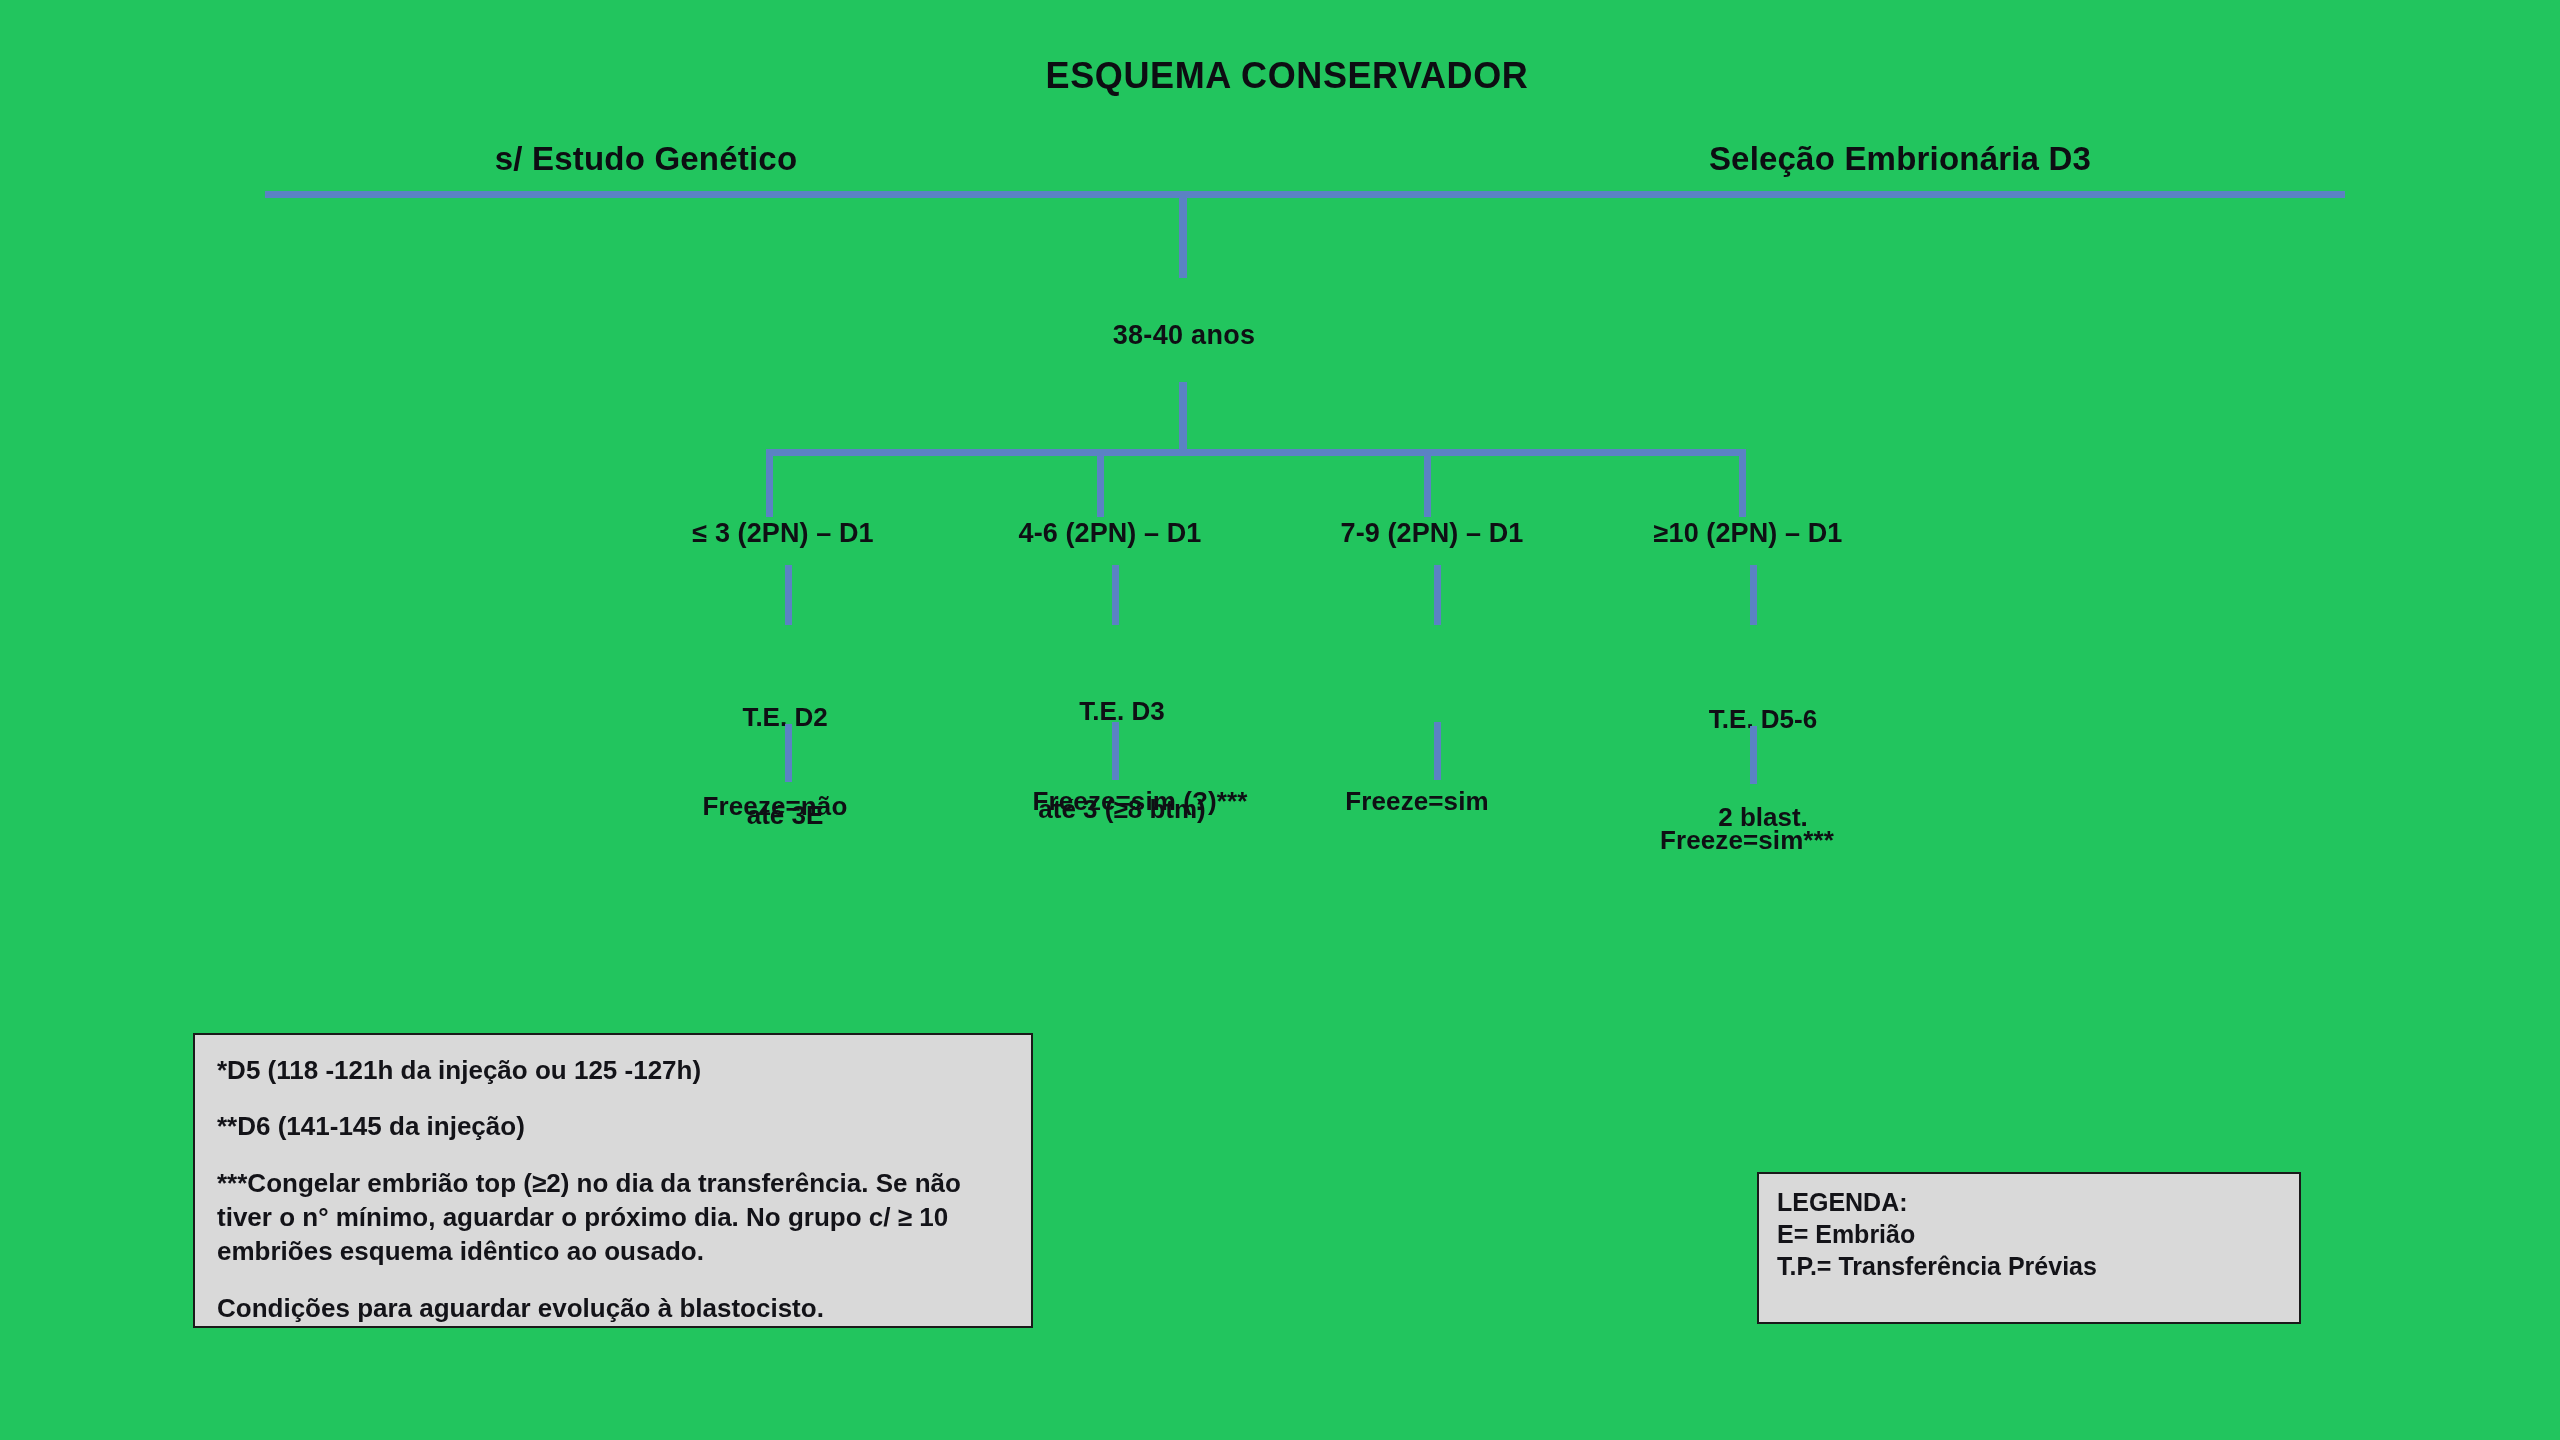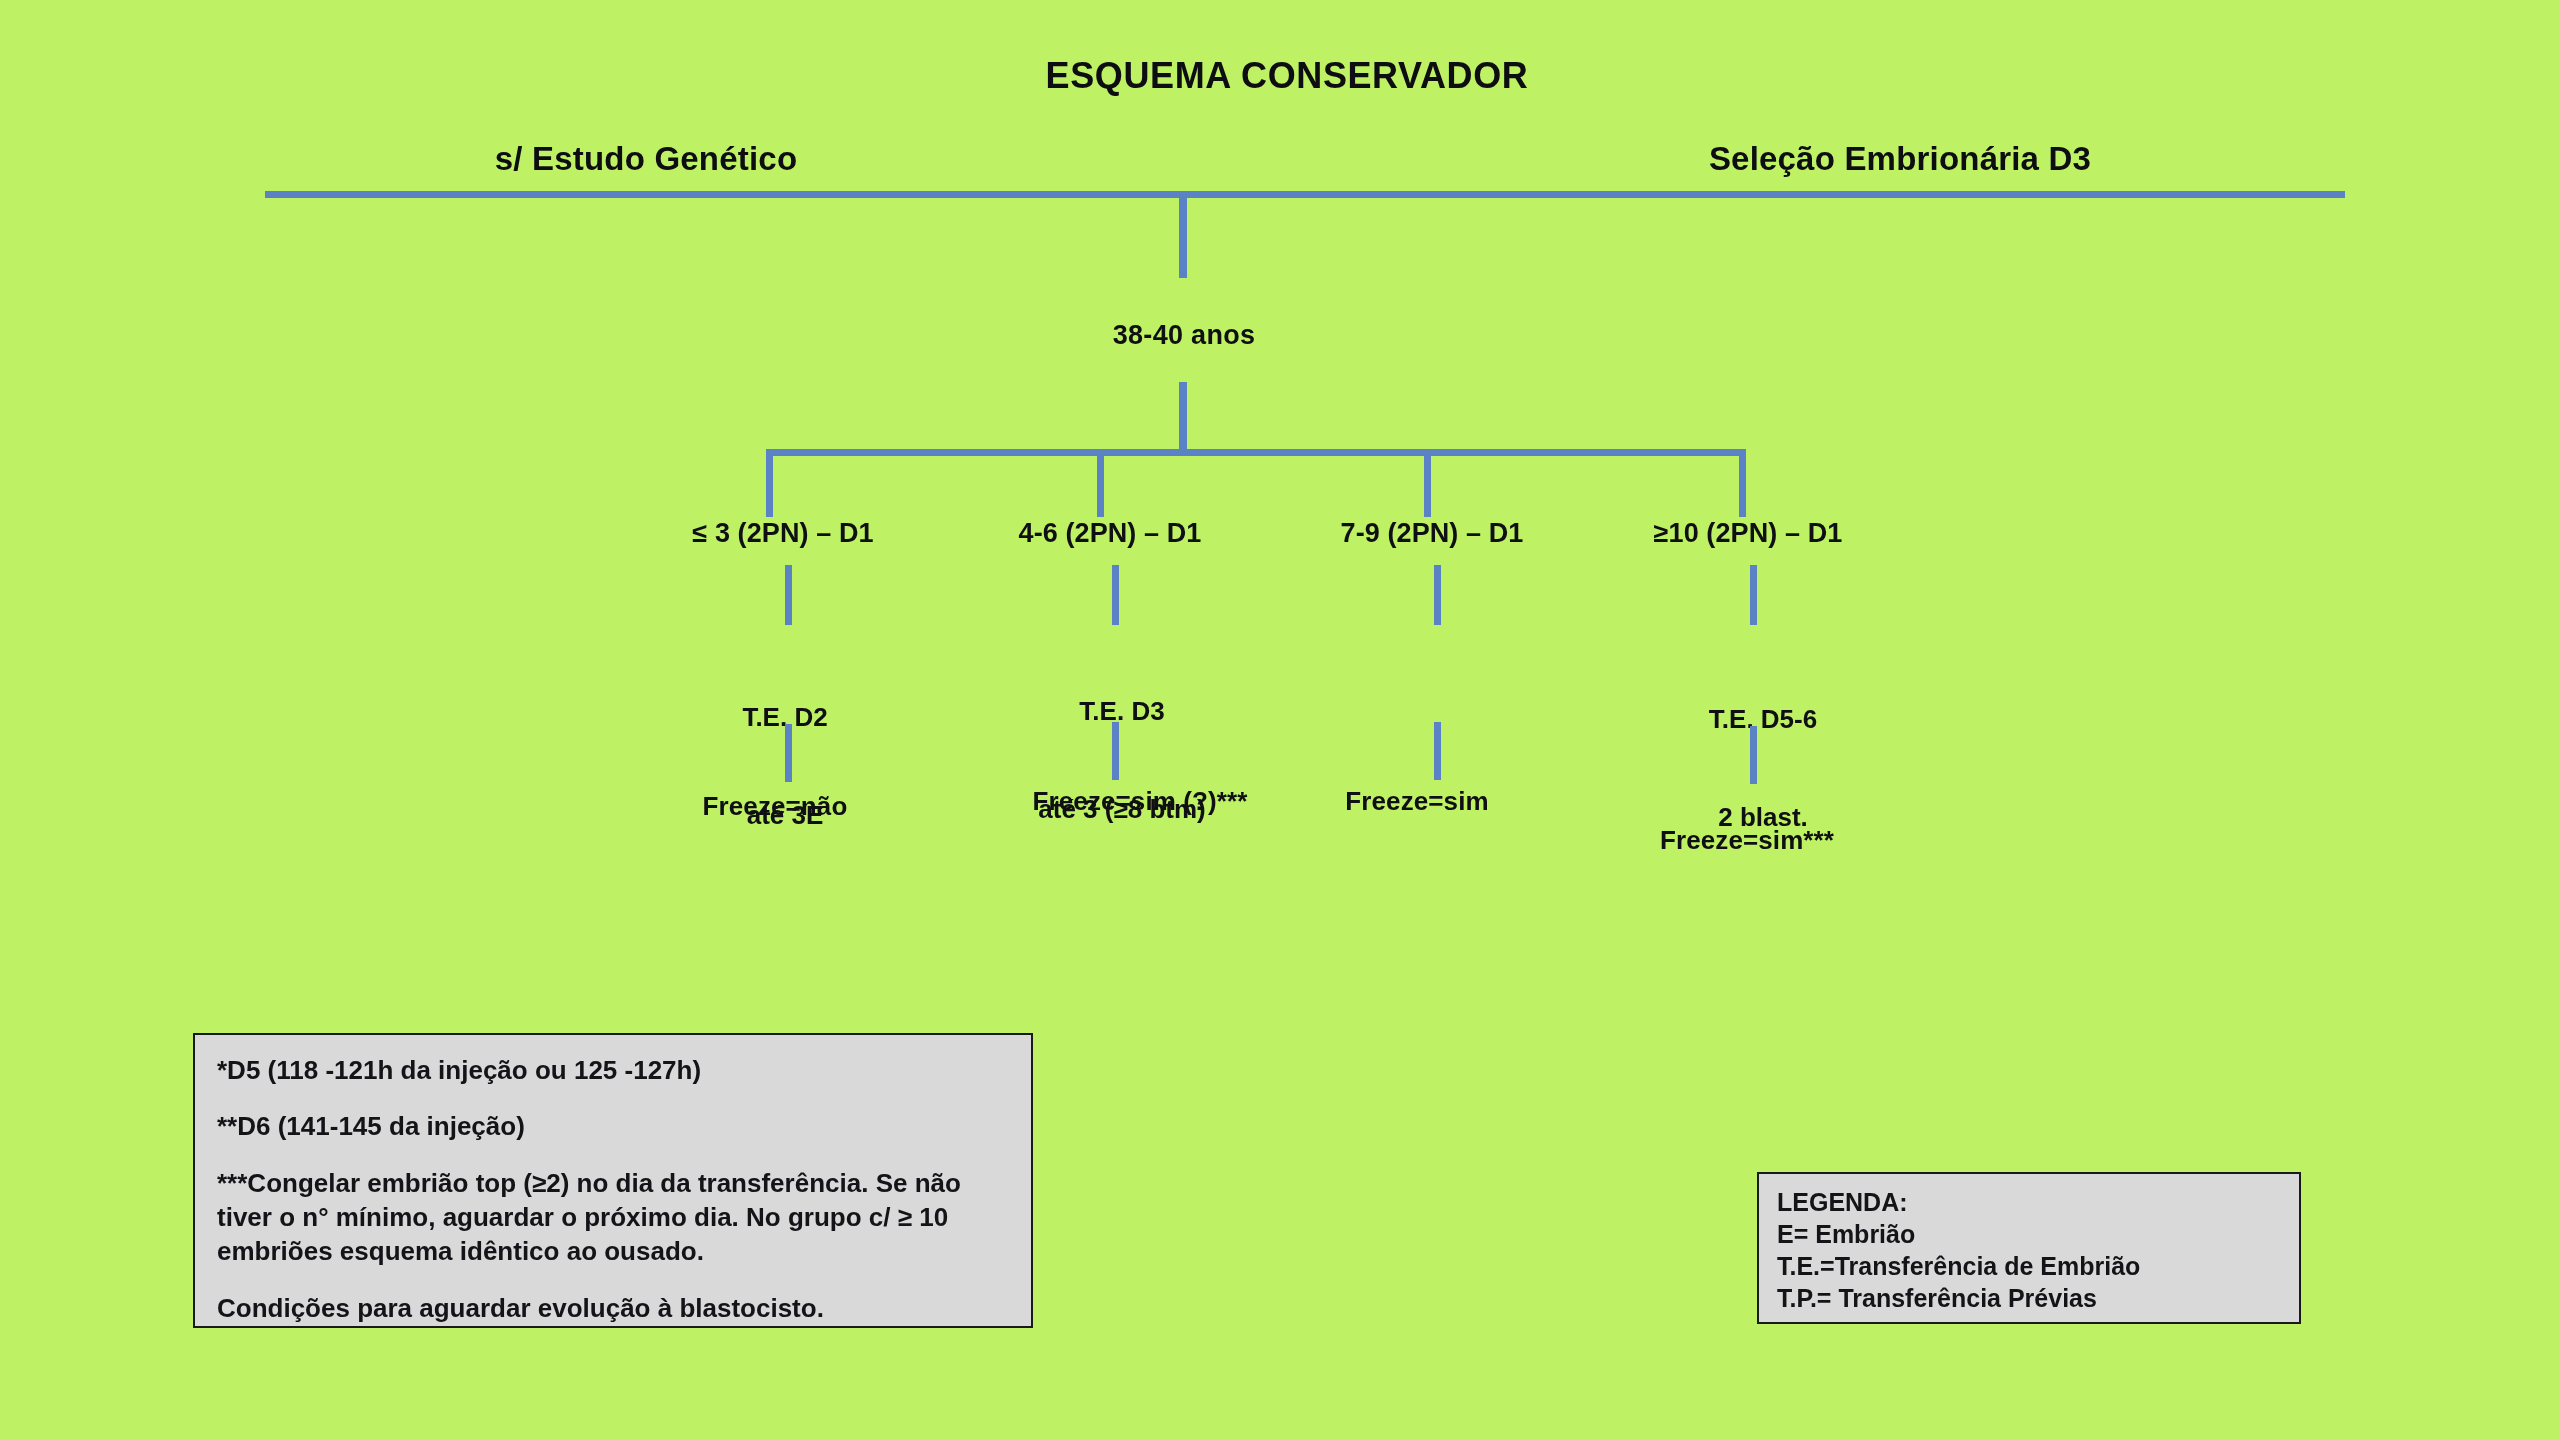--- a/index.html
+++ b/index.html
@@ -13,21 +13,21 @@
     overflow: hidden;
     font-family: "Liberation Sans", sans-serif;
     color: #0f0f14;
     -webkit-font-smoothing: antialiased;
   }
 
   #stage {
     position: relative;
     width: 2560px;
     height: 1440px;
-    background: #bef264;
+    background: #22c55e;
   }
 
   
   .txt {
     position: absolute;
     white-space: pre;
     line-height: 1.18;
   }
   .ctr { transform: translateX(-50%); text-align: center; }
 
@@ -200,17 +200,16 @@
   <div class="notebox" style="left:193px; top:1033px; width:840px; height:295px;">
     <p>*D5 (118 -121h da injeção ou 125 -127h)</p>
     <p>**D6 (141-145 da injeção)</p>
     <p>***Congelar embrião top (≥2) no dia da transferência. Se não tiver o n° mínimo, aguardar o próximo dia. No grupo c/ ≥ 10 embriões esquema idêntico ao ousado.</p>
     <p>Condições para aguardar evolução à blastocisto.</p>
   </div>
 
   <div class="legendbox" style="left:1757px; top:1172px; width:544px; height:152px;">
     <div>LEGENDA:</div>
     <div>E= Embrião</div>
-    <div>T.E.=Transferência de Embrião</div>
     <div>T.P.= Transferência Prévias</div>
   </div>
 
 </div>
 
 </body></html>

